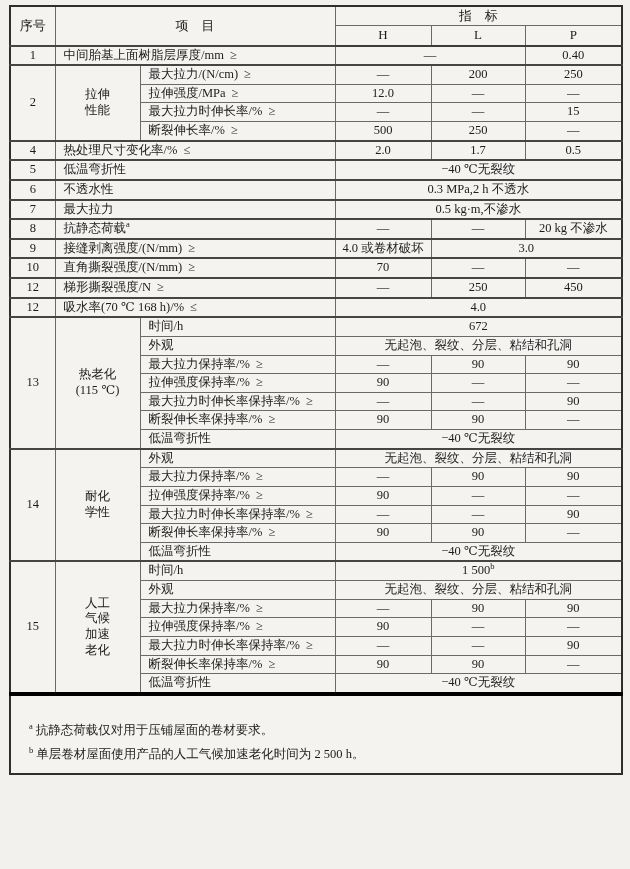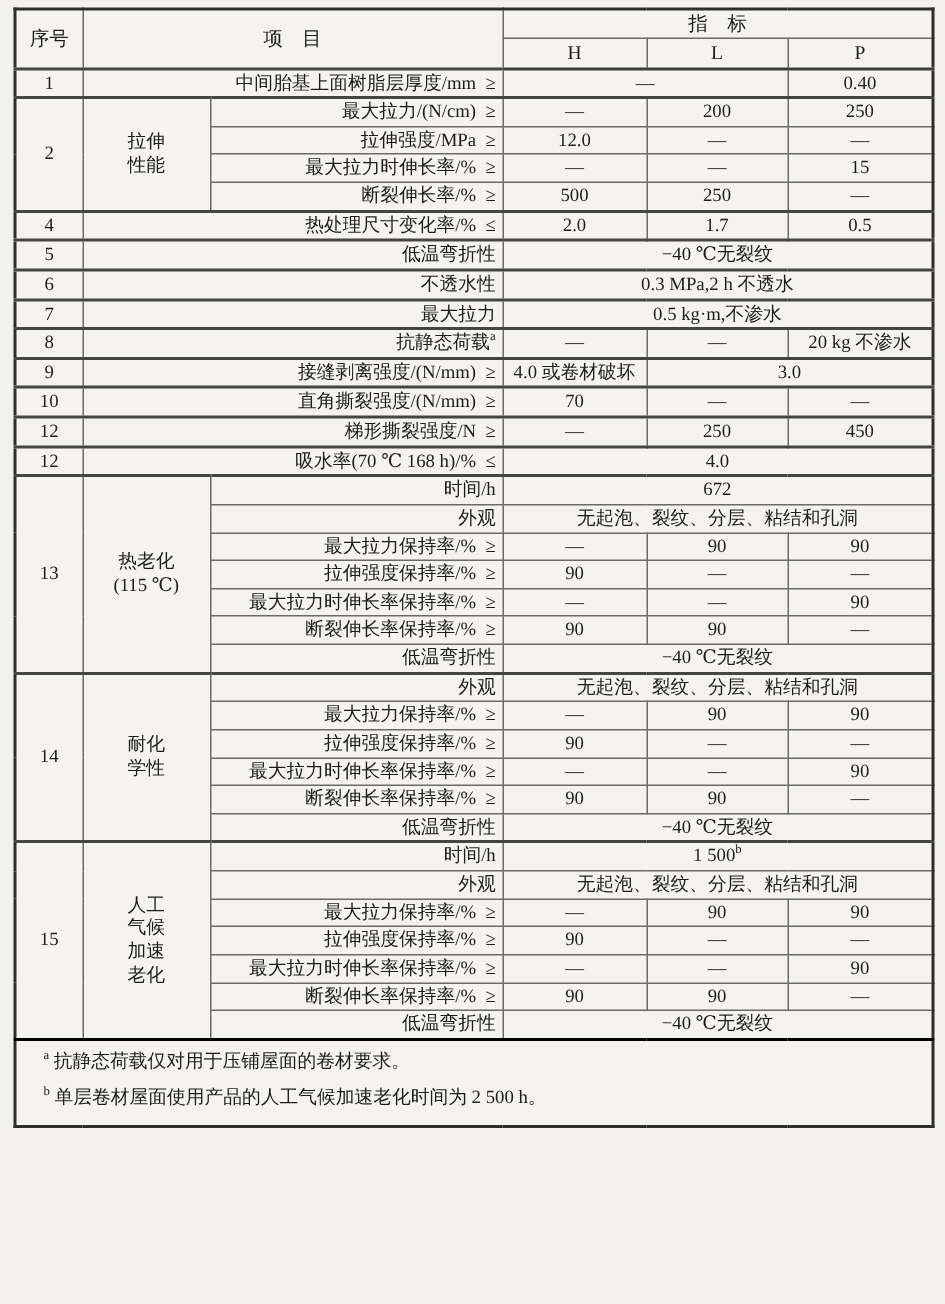--- a/index.html
+++ b/index.html
@@ -25,27 +25,27 @@
     text-align:center;
     vertical-align:middle;
     font-size:12.5px;
     line-height:1.25;
     padding:1px 4px;
     overflow:hidden;
   }
   thead td, thead th{font-size:13px;}
   thead tr:last-child th{border-bottom:2px solid #3c3c3c;}
   tr.sec td{border-top:2px solid #454545;}
-  td.left{text-align:right;padding-left:8px;margin-top:44px;}
+  td.left{text-align:left;padding-left:8px;margin-top:44px;}
   td.pre{white-space:pre-line;}
   sup{font-size:8.5px;line-height:0;}
   tr.footnotes td{
     text-align:left;
-    padding:1px 10px 6px 18px;
-    border-top:2px solid #000000;
+    padding:22px 10px 6px 18px;
+    border-top:4px solid #000000;
   }
   tr.footnotes div{line-height:1.95;font-size:12.5px;}
   tr.footnotes sup{margin-right:3px;}
 </style>
 </head>
 <body>
 
 <div class="page">
   <table class="spec">
     <colgroup>

